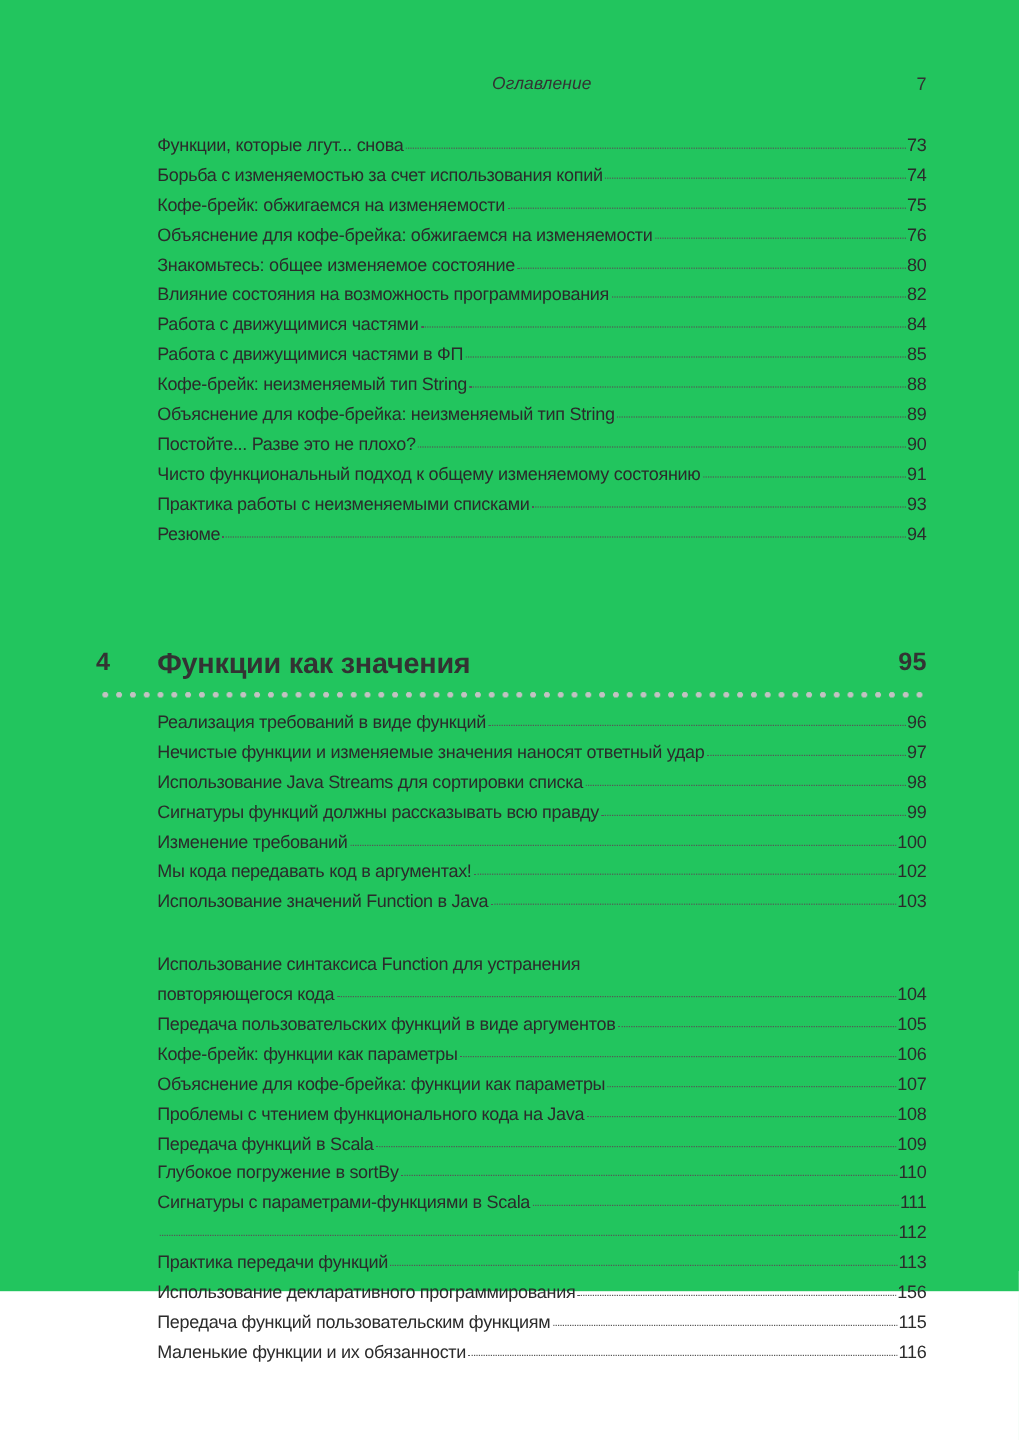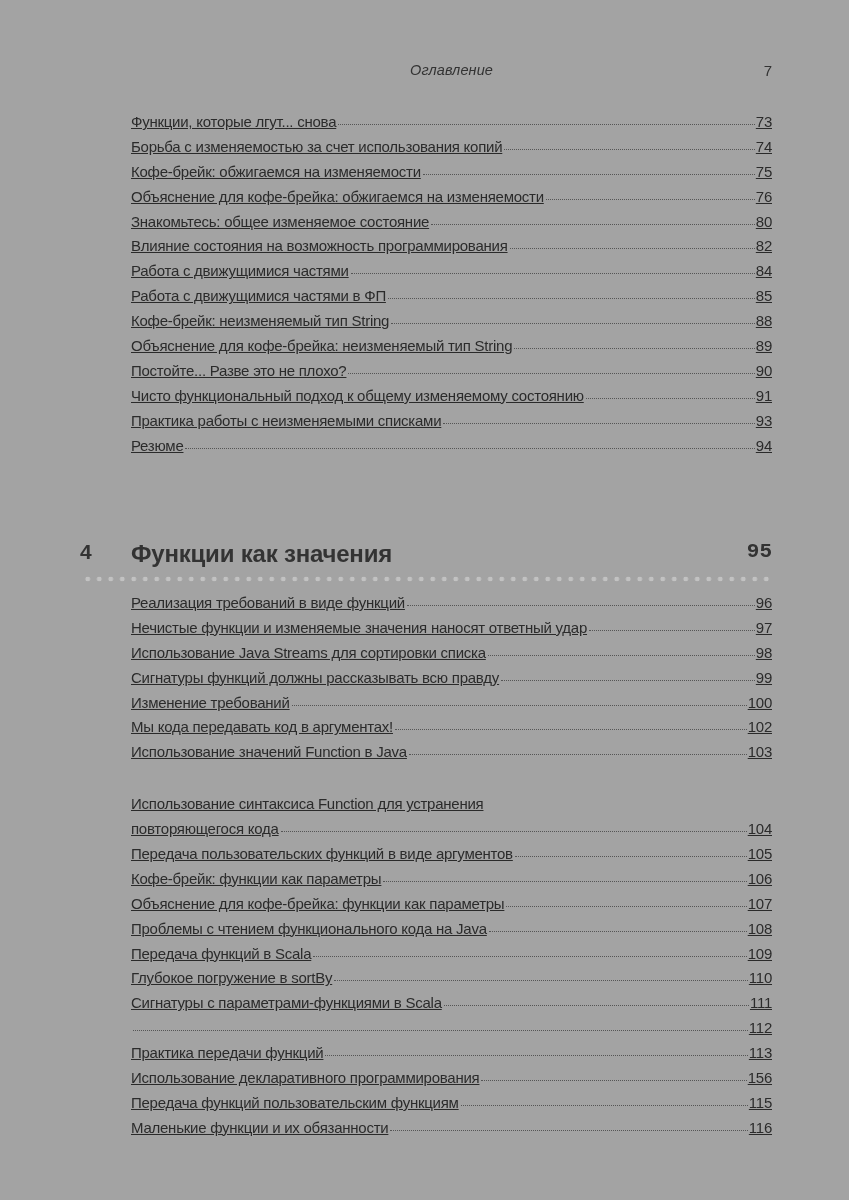--- a/index.html
+++ b/index.html
@@ -11,22 +11,22 @@
       width: 849px;
       height: 1200px;
       position: relative;
       overflow: hidden;
       font-family: "Liberation Sans", "DejaVu Sans", sans-serif;
       color: #2a2a2a;
     }
     .page {
       position: absolute;
       left: 0; top: 0;
-      width: 849px; height: 1200px;
-      background: #a3a3a3;
+      width: 849px; height: 1076px;
+      background: #22c55e;
     }
     .running-head {
       position: absolute;
       top: 62px;
       left: 131px;
       width: 641px;
       height: 22px;
     }
     .running-title {
       position: absolute;
@@ -40,21 +40,20 @@
     .running-pagenum {
       position: absolute;
       right: 0;
       font-size: 15px;
       color: #333;
     }
     .toc-list {
       position: absolute;
       left: 131px;
       width: 641px;
-      text-decoration: underline;
     }
     .toc-entry {
       display: flex;
       align-items: baseline;
       height: 24.9px;
       font-size: 15px;
       line-height: 24.9px;
       color: #2b2b2b;
       white-space: nowrap;
       letter-spacing: -0.25px;
@@ -116,21 +115,20 @@
       color: #333;
       letter-spacing: -0.2px;
     }
     .chapter-page {
       position: absolute;
       right: 0;
       top: 0;
       font-size: 21px;
       font-weight: bold;
       color: #333;
-      font-family: Liberation Mono, monospace;
     }
     .chapter-rule {
       position: absolute;
       left: 82px;
       top: 576px;
       width: 692px;
       height: 6px;
       background-image: radial-gradient(circle, #c2c2c2 2.2px, transparent 2.6px);
       background-size: 11.5px 6px;
       background-repeat: repeat-x;

